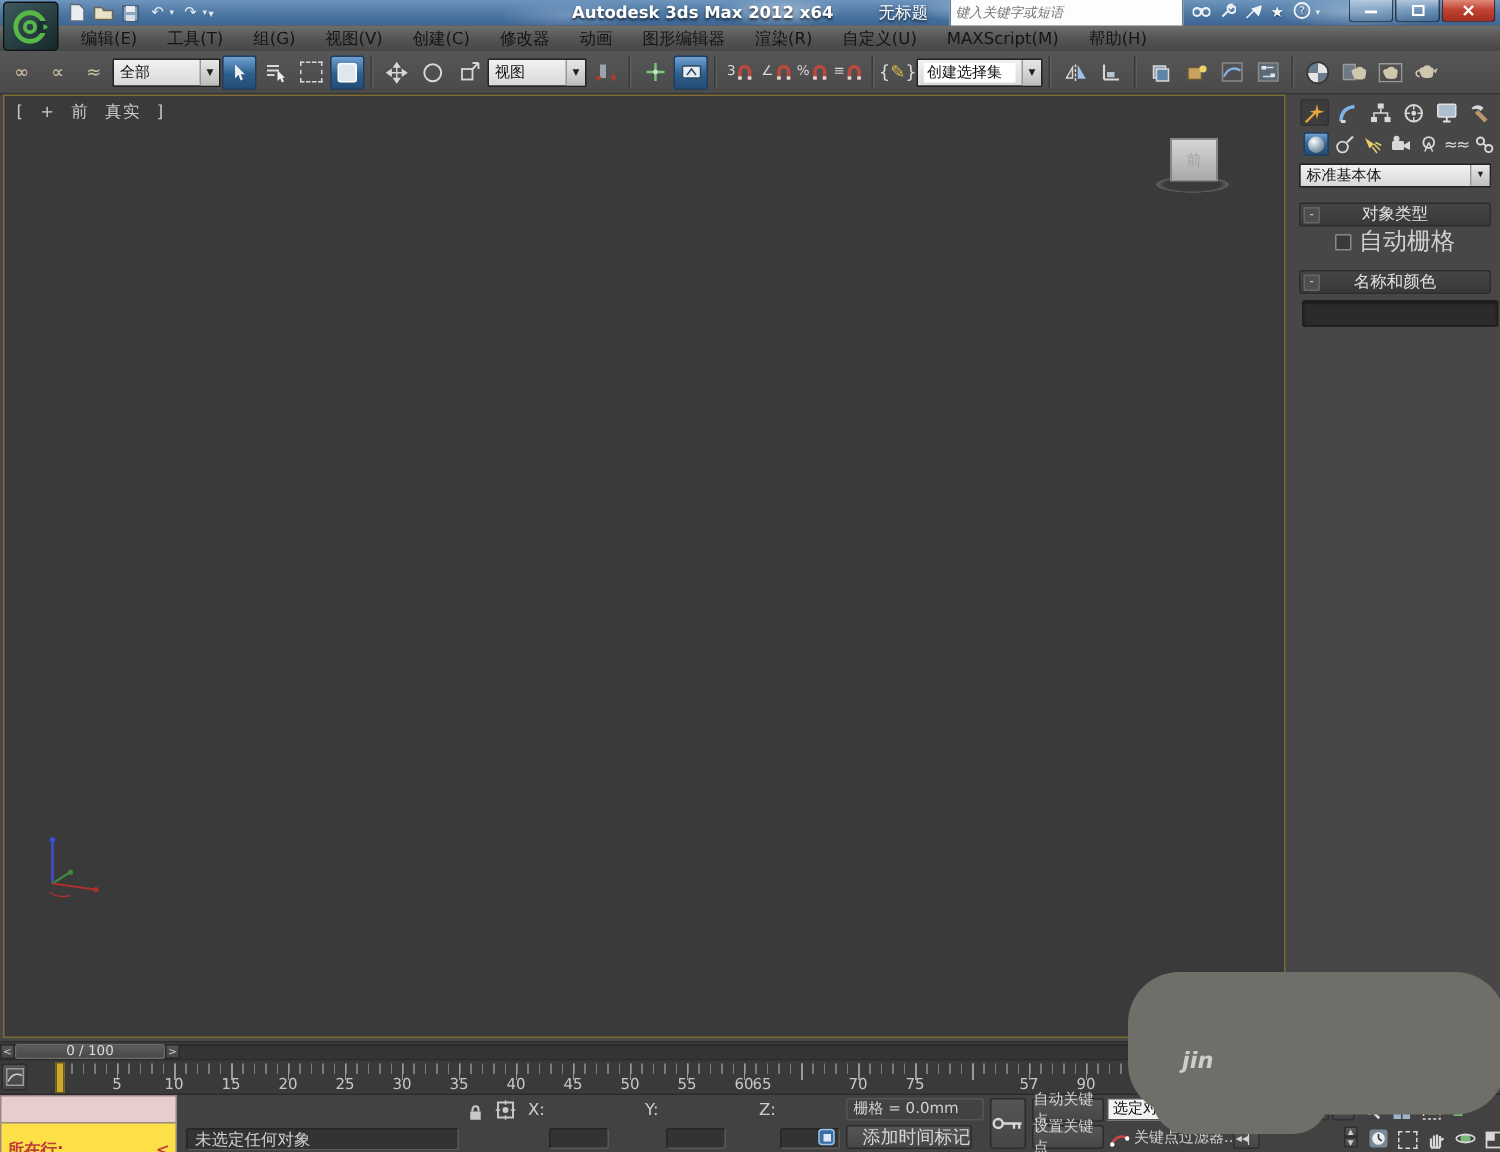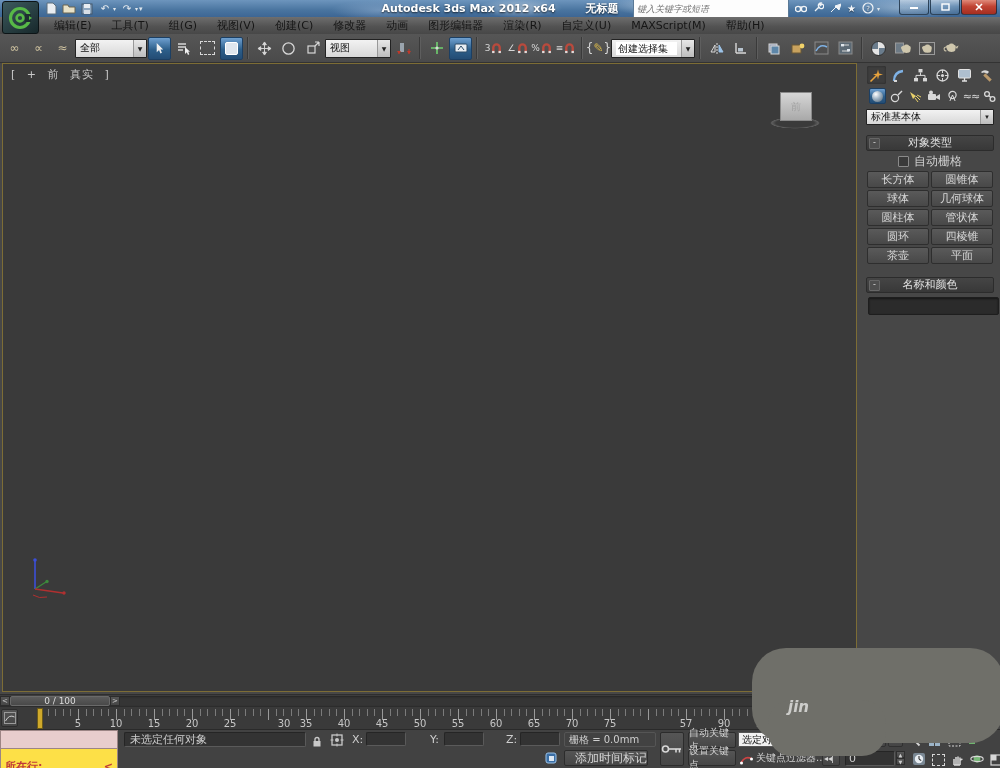--- a/index.html
+++ b/index.html
@@ -19,21 +19,21 @@
       linear-gradient(#6d95bd,#49749f 60%,#3d6694);}
   #logo{position:absolute;left:2px;top:1px;width:35px;height:31px;z-index:20;
     background:linear-gradient(145deg,#3d5a5e,#17282b);border:1px solid #0c1416;border-radius:3px;
     display:flex;align-items:center;justify-content:center;}
   #qat{position:absolute;left:44px;top:2px;height:13px;display:flex;align-items:center;gap:4px;}
   .qi{width:14px;height:13px;display:flex;align-items:center;justify-content:center;
       color:#e8ecf0;font-size:10px;line-height:1;}
   .qcar{color:#dfe6ec;font-size:6px;margin-left:-3px;}
   #wtitle{position:absolute;left:0;right:0;top:0;height:17px;text-align:center;
     font-size:11px;color:#fff;text-shadow:0 1px 2px rgba(0,0,0,.7);line-height:17px;font-weight:bold;}
-  #wtitle .doc{font-weight:bold;margin-left:30px;}
+  #wtitle .doc{font-weight:normal;margin-left:30px;}
   #infocenter{position:absolute;right:120px;top:1px;height:15px;display:flex;align-items:center;gap:6px;}
   #ic-search{width:148px;height:13px;border:1px solid #5a7996;background:#fdfdfd;
     font-size:9px;font-style:italic;color:#999;padding:16px 3px;font-family:inherit;}
   .ici{color:#f2f5f8;font-size:10px;line-height:1;text-shadow:0 1px 1px rgba(0,0,0,.5);}
   #winbtns{position:absolute;right:3px;top:0;display:flex;}
   .wb{width:28px;height:14px;border:1px solid rgba(20,40,60,.8);border-top:none;
       background:linear-gradient(rgba(255,255,255,.45),rgba(160,185,210,.25) 45%,rgba(90,120,150,.3));
       border-radius:0 0 3px 3px;margin-left:1px;color:#fff;font-size:9px;
       display:flex;align-items:center;justify-content:center;text-shadow:0 1px 1px rgba(0,0,0,.6);}
   .wb.close{background:linear-gradient(#e08a7a,#c14434 45%,#a52e20);width:34px;}
@@ -89,21 +89,21 @@
   #catcombo{width:126px;box-sizing:border-box;height:16px;}
   .rollout{margin:8px 5px 0 5px;width:128px;}
   .rh{position:relative;height:14px;background:linear-gradient(#454545,#383838);
       border:1px solid #2c2c2c;border-radius:2px;color:#e2e2e2;font-size:11px;
       text-align:center;line-height:14px;}
   .rminus{position:absolute;left:2px;top:2px;width:9px;height:9px;background:#4e4e4e;
       border:1px solid #666;color:#ddd;font-size:8px;line-height:8px;text-align:center;border-radius:1px;}
   .rbody{padding:3px 0 4px 0;}
   #agrow{display:flex;align-items:center;justify-content:center;gap:5px;height:14px;}
   #agbox{width:9px;height:9px;background:#3a3a3a;border:1px solid #8a8a8a;border-radius:1px;}
-  #aglabel{font-size:12px;color:#cfcfcf;}
+  #aglabel{font-size:16px;color:#cfcfcf;}
   #primgrid{display:grid;grid-template-columns:1fr 1fr;gap:2px;padding:3px 1px 1px 1px;}
   .pb{height:15px;background:linear-gradient(#5a5a5a,#484848);border:1px solid #2e2e2e;
       border-radius:2px;color:#d8d8d8;font-size:11px;display:flex;align-items:center;justify-content:center;}
   #ncbody{display:flex;align-items:center;gap:4px;padding:4px 2px 2px 2px;}
   #namefield{flex:1;height:14px;background:#2b2b2b;border:1px solid #1e1e1e;
       box-shadow:inset 0 1px 2px #161616;border-radius:2px;color:#ddd;font-size:10px;font-family:inherit;}
 
   
   #timeslider{position:absolute;left:0;top:694px;width:859px;height:12px;background:#3d3d3d;
      border-top:1px solid #2e2e2e;}
@@ -133,21 +133,21 @@
   #statusbar{position:absolute;left:0;top:729px;width:1000px;height:39px;background:#424242;
      border-top:1px solid #2a2a2a;}
   #lis-top{position:absolute;left:0;top:0;width:118px;height:19px;background:#e8cdcd;
      border:1px solid #9c8585;box-sizing:border-box;}
   #lis-bot{position:absolute;left:0;top:19px;width:118px;height:36px;background:#fde047;
      border:1px solid #9c8585;border-top:none;box-sizing:border-box;
      display:flex;align-items:center;justify-content:space-between;padding:0 4px;}
   #lis-bot .red{color:#c03a3a;font-size:11px;font-weight:bold;}
   .recess{background:#333;border-top:1px solid #252525;border-left:1px solid #252525;
      border-bottom:1px solid #5a5a5a;border-right:1px solid #5a5a5a;border-radius:2px;
-     color:#cfcfcf;font-size:11px;box-sizing:border-box;}
+     color:#cfcfcf;font-size:11px;box-sizing:border-box;margin-top:20px;}
   .slabel{color:#cfcfcf;font-size:11px;}
   .sbtn{background:linear-gradient(#555,#464646);border:1px solid #2c2c2c;border-radius:2px;
      color:#d5d5d5;display:flex;align-items:center;justify-content:flex-end;box-sizing:border-box;}
   .pbk{width:15px;height:15px;color:#d5d5d5;font-size:8px;display:flex;align-items:center;
      justify-content:center;background:linear-gradient(#545454,#454545);border:1px solid #303030;
      box-sizing:border-box;border-radius:2px;}
   #framefield{position:absolute;left:845px;top:21px;width:50px;height:15px;padding:0 3px;font-family:inherit;}
   .spin{position:absolute;left:896px;width:9px;height:7px;background:linear-gradient(#585858,#474747);
      border:1px solid #2e2e2e;box-sizing:border-box;color:#ccc;font-size:5px;
      display:flex;align-items:center;justify-content:center;}
@@ -550,32 +550,20 @@
   <div class="rollout">
     <div class="rh">
       <span class="rminus">-</span>
       <span>对象类型</span>
     </div>
     <div class="rbody">
       <div id="agrow">
         <span id="agbox"></span>
         <span id="aglabel">自动栅格</span>
       </div>
-      <div id="primgrid">
-          <div class="pb">长方体</div>
-          <div class="pb">圆锥体</div>
-          <div class="pb">球体</div>
-          <div class="pb">几何球体</div>
-          <div class="pb">圆柱体</div>
-          <div class="pb">管状体</div>
-          <div class="pb">圆环</div>
-          <div class="pb">四棱锥</div>
-          <div class="pb">茶壶</div>
-          <div class="pb">平面</div>
-        </div>
     </div>
   </div>
 
   <div class="rollout">
     <div class="rh">
       <span class="rminus">-</span>
       <span>名称和颜色</span>
     </div>
     <div id="ncbody">
       <input id="namefield" value="" style="">
@@ -606,28 +594,28 @@
   <div id="ruler">
     <div id="ticks-minor"></div>
     <div id="ticks-major"></div>
     <div id="rlabels">
         <span class="tick-label" style="left: -8px;">0</span>
         <span class="tick-label" style="left: 30px;">5</span>
         <span class="tick-label" style="left: 68px;">10</span>
         <span class="tick-label" style="left: 106px;">15</span>
         <span class="tick-label" style="left: 144px;">20</span>
         <span class="tick-label" style="left: 182px;">25</span>
-        <span class="tick-label" style="left: 236px;">30</span>
+        <span class="tick-label" style="left: 220px;">30</span>
         <span class="tick-label" style="left: 258px;">35</span>
         <span class="tick-label" style="left: 296px;">40</span>
         <span class="tick-label" style="left: 334px;">45</span>
         <span class="tick-label" style="left: 372px;">50</span>
         <span class="tick-label" style="left: 410px;">55</span>
         <span class="tick-label" style="left: 448px;">60</span>
-        <span class="tick-label" style="left: 486px;">65</span>
+        <span class="tick-label" style="left: 460px;">65</span>
         <span class="tick-label" style="left: 524px;">70</span>
         <span class="tick-label" style="left: 562px;">75</span>
         <span class="tick-label" style="left: 600px; margin-top: 35px;">80</span>
         <span class="tick-label" style="left: 638px;">57</span>
         <span class="tick-label" style="left: 676px;">90</span>
         <span class="tick-label" style="left: 714px;">95</span>
       </div>
   </div>
   <div id="tmarker"></div>
 </div>

